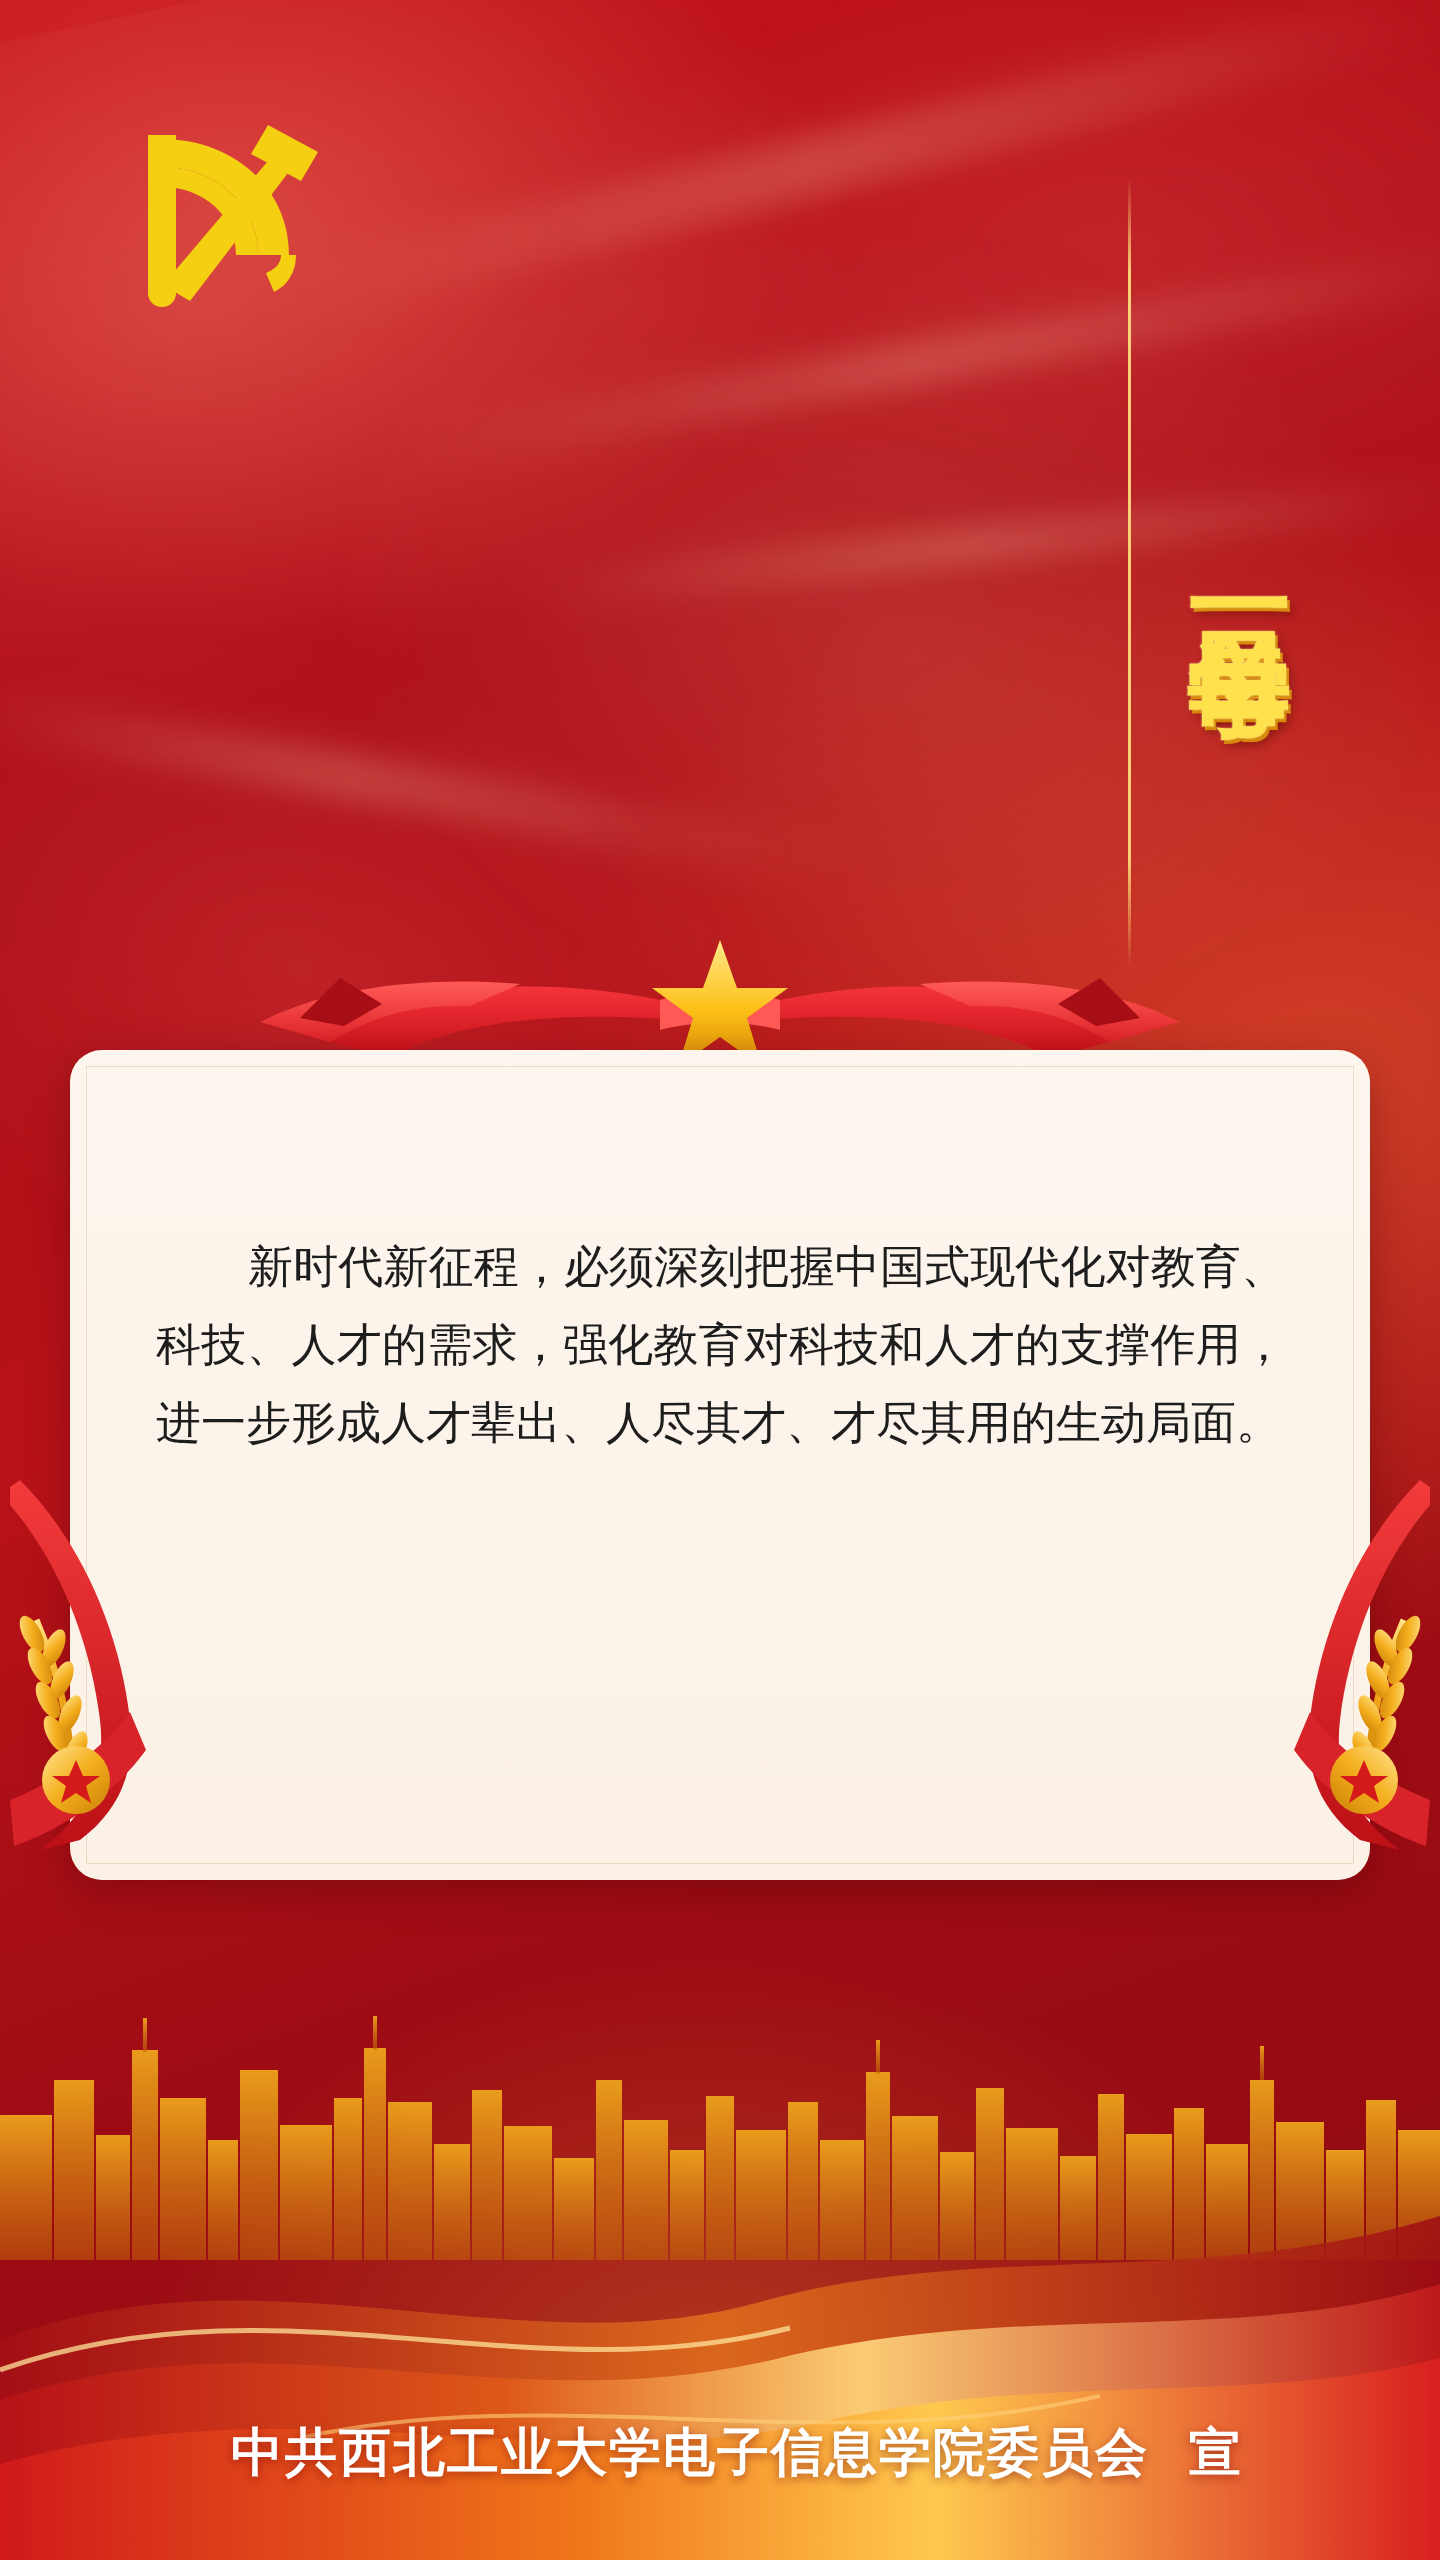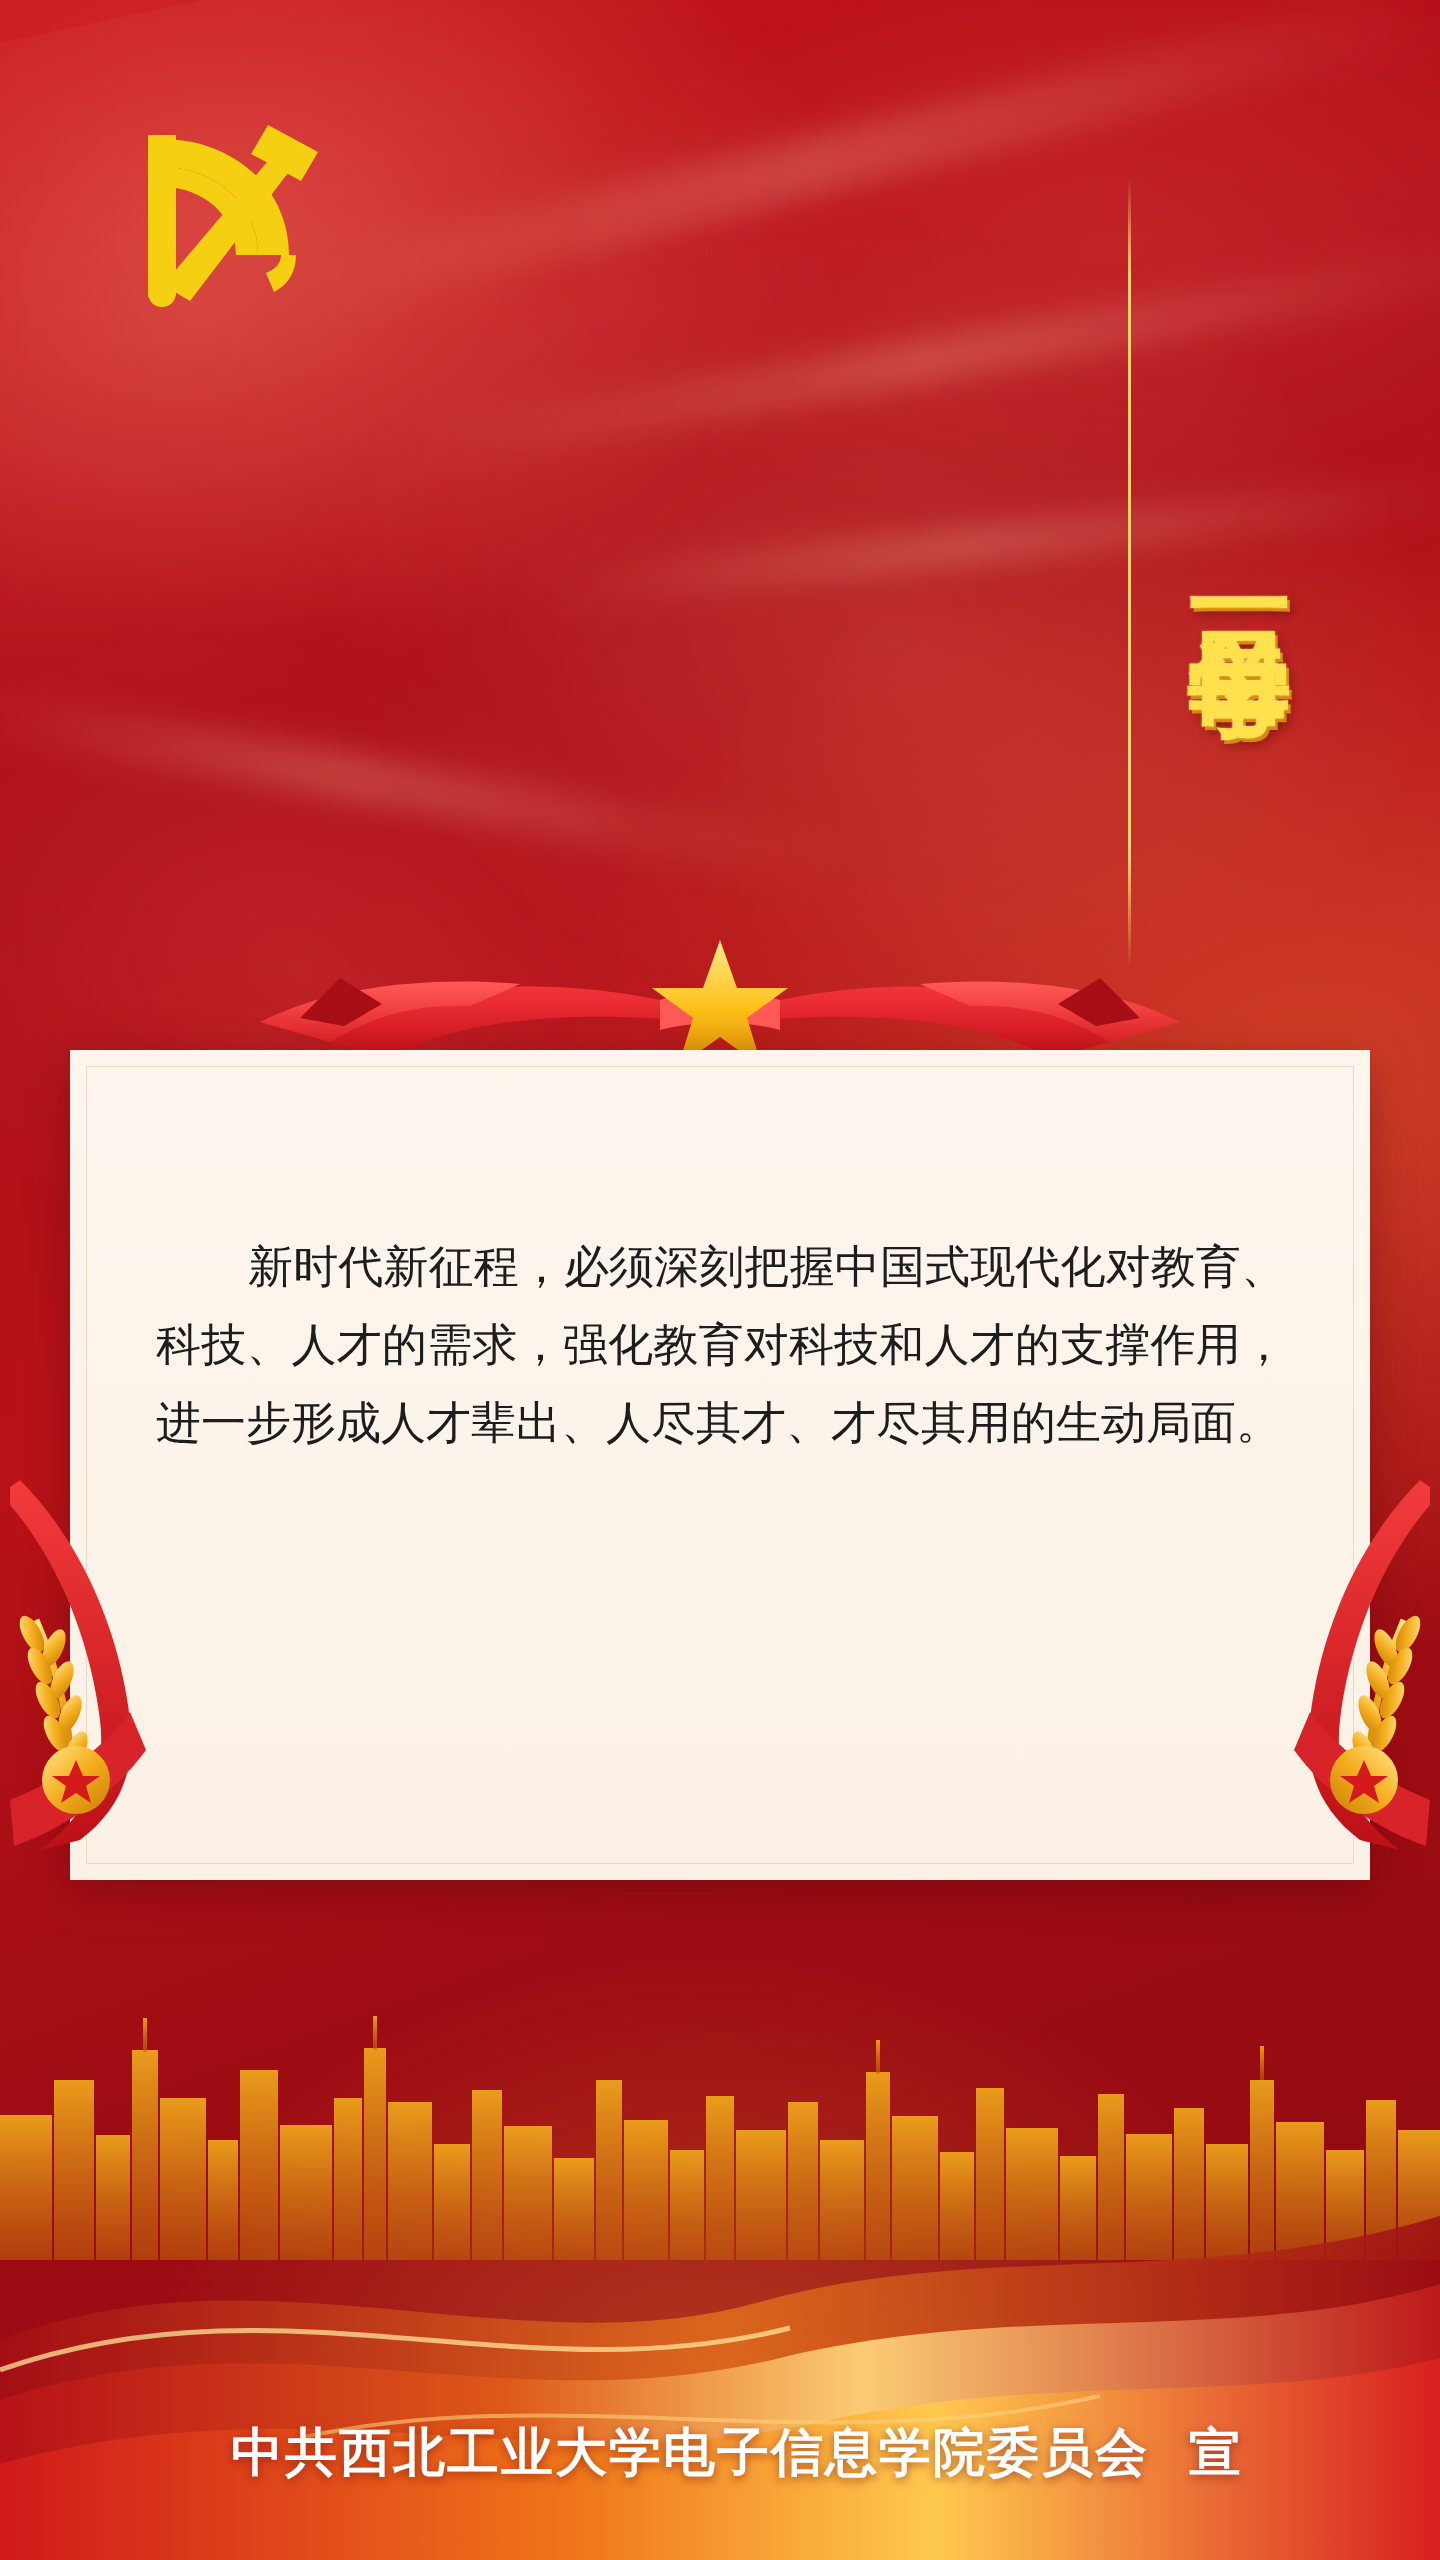--- a/index.html
+++ b/index.html
@@ -116,20 +116,21 @@
 
   
   .card {
     position: absolute;
     left: 70px;
     top: 1050px;
     width: 1300px;
     height: 830px;
     background: linear-gradient(180deg, #fdf6ee 0%, #fbf1e6 100%);
     box-shadow: 0 10px 40px rgba(70,5,5,.35);
+    border-radius: 32px;
   }
   .card-inner-line {
     position: absolute;
     left: 16px; top: 16px; right: 16px; bottom: 16px;
     border: 1px solid rgba(190,140,90,0.25);
     pointer-events: none;
   }
   .card-body {
     position: absolute;
     left: 86px;

